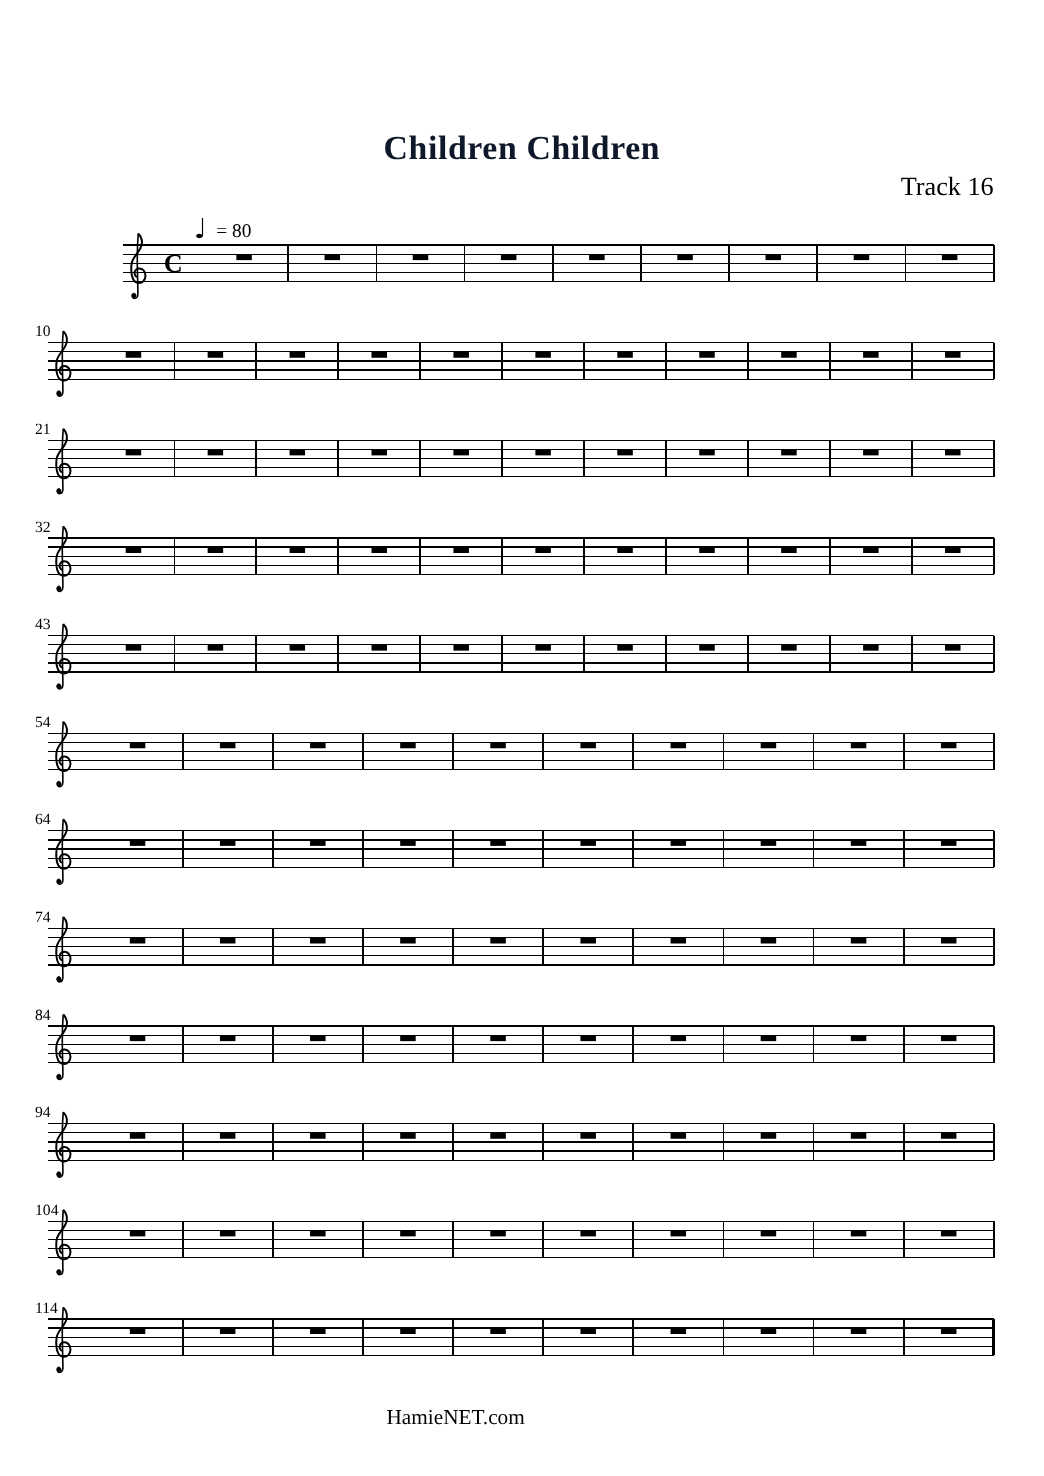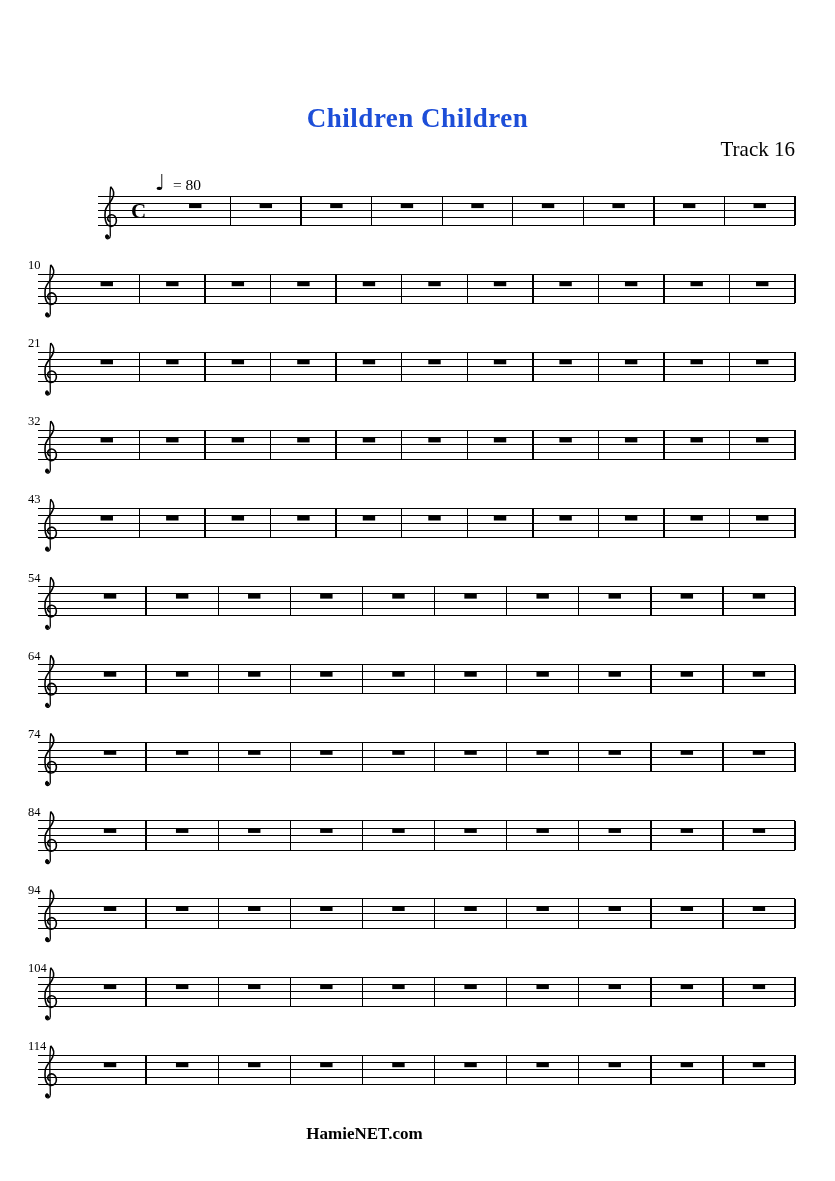--- a/index.html
+++ b/index.html
@@ -7,32 +7,32 @@
     width: 835px; height: 1181px;
     background: #ffffff;
     font-family: "Liberation Serif", "DejaVu Serif", serif;
     position: relative;
     overflow: hidden;
   }
   .page { position: absolute; inset: 0; }
   .title {
     position: absolute; left: 0; top: 103px; width: 835px;
     margin: 0; text-align: center;
-    font-size: 27px; font-weight: bold; color: #1d4ed8;
+    font-size: 27px; font-weight: bold; color: #0f172a;
     letter-spacing: 0.5px;
   }
   .track {
     position: absolute; right: 40px; top: 137px;
     font-size: 21px; color: #000;
   }
   .score { position: absolute; inset: 0; }
   .score svg { position: absolute; left: 0; top: 0; }
   .footer {
     position: absolute; left: 0; top: 1124px; width: 729px;
-    text-align: center; font-size: 17px; color: #000; font-weight: bold;
+    text-align: center; font-size: 17px; color: #000;
   }
 </style>
 </head>
 <body>
 
 <div class="page">
   <h1 class="title">Children Children</h1>
   <div class="track">Track 16</div>
   <div class="score">
     <svg id="score-svg" width="835" height="1181" viewBox="0 0 835 1181">

